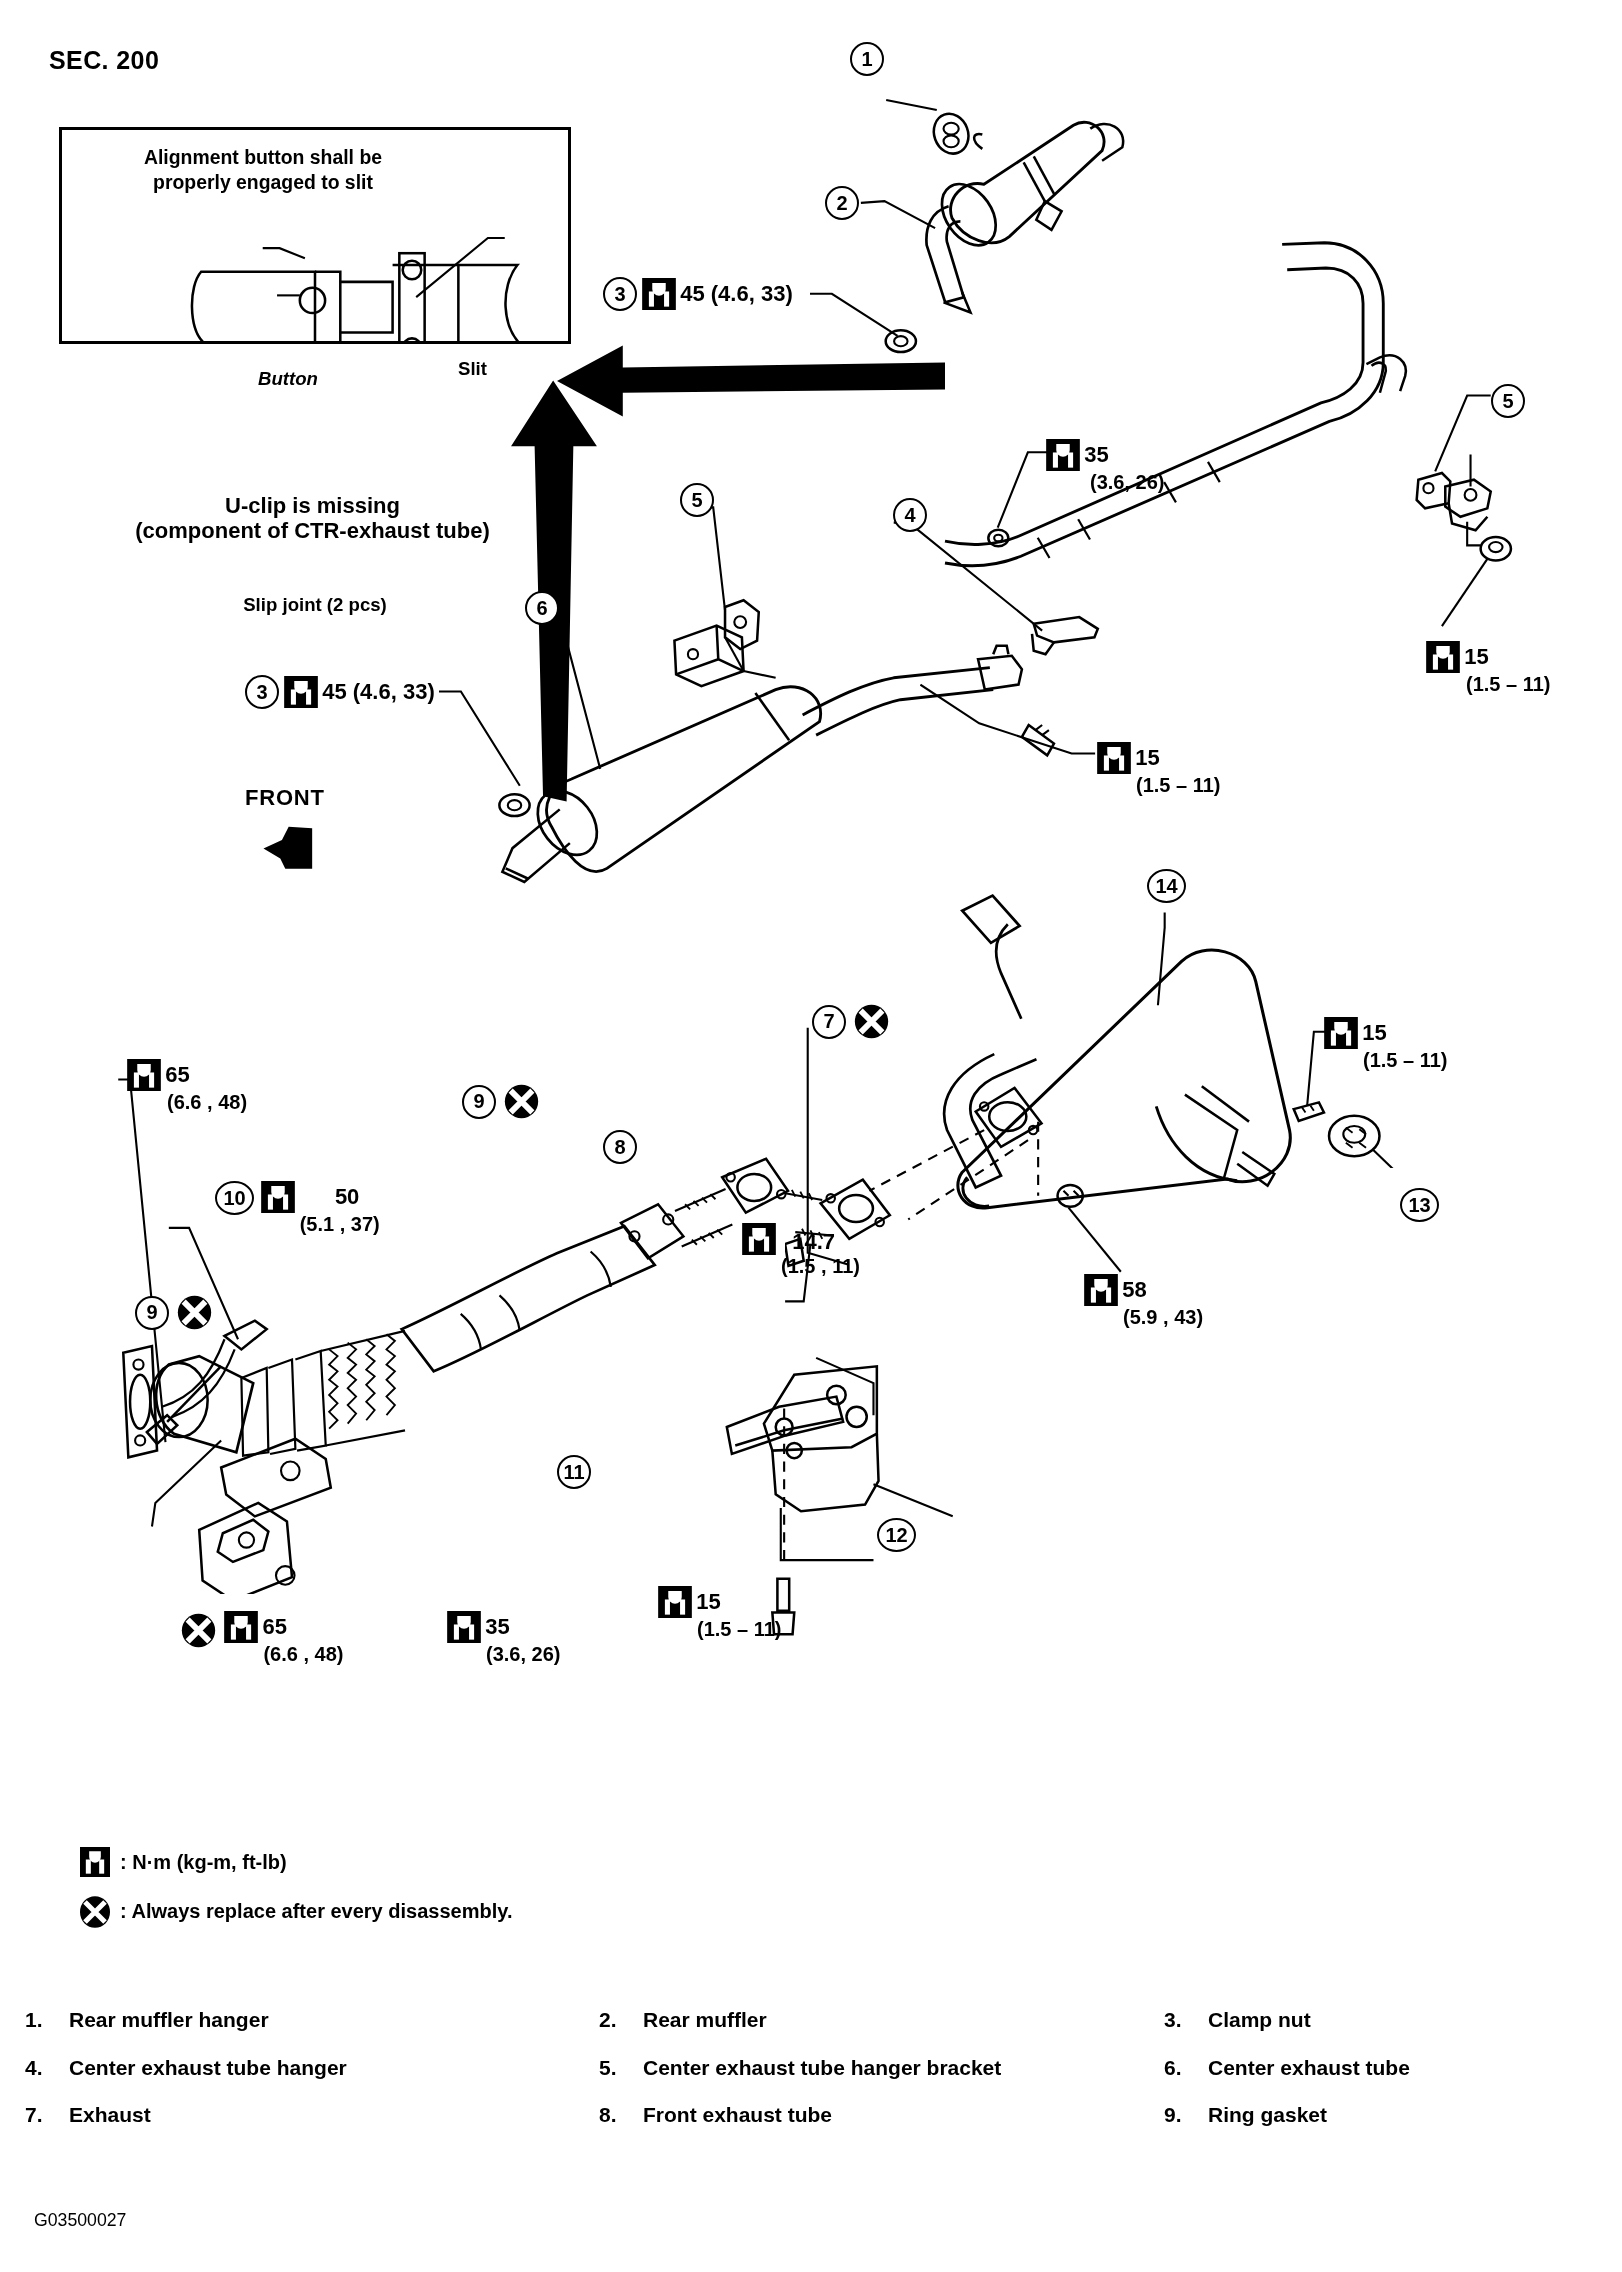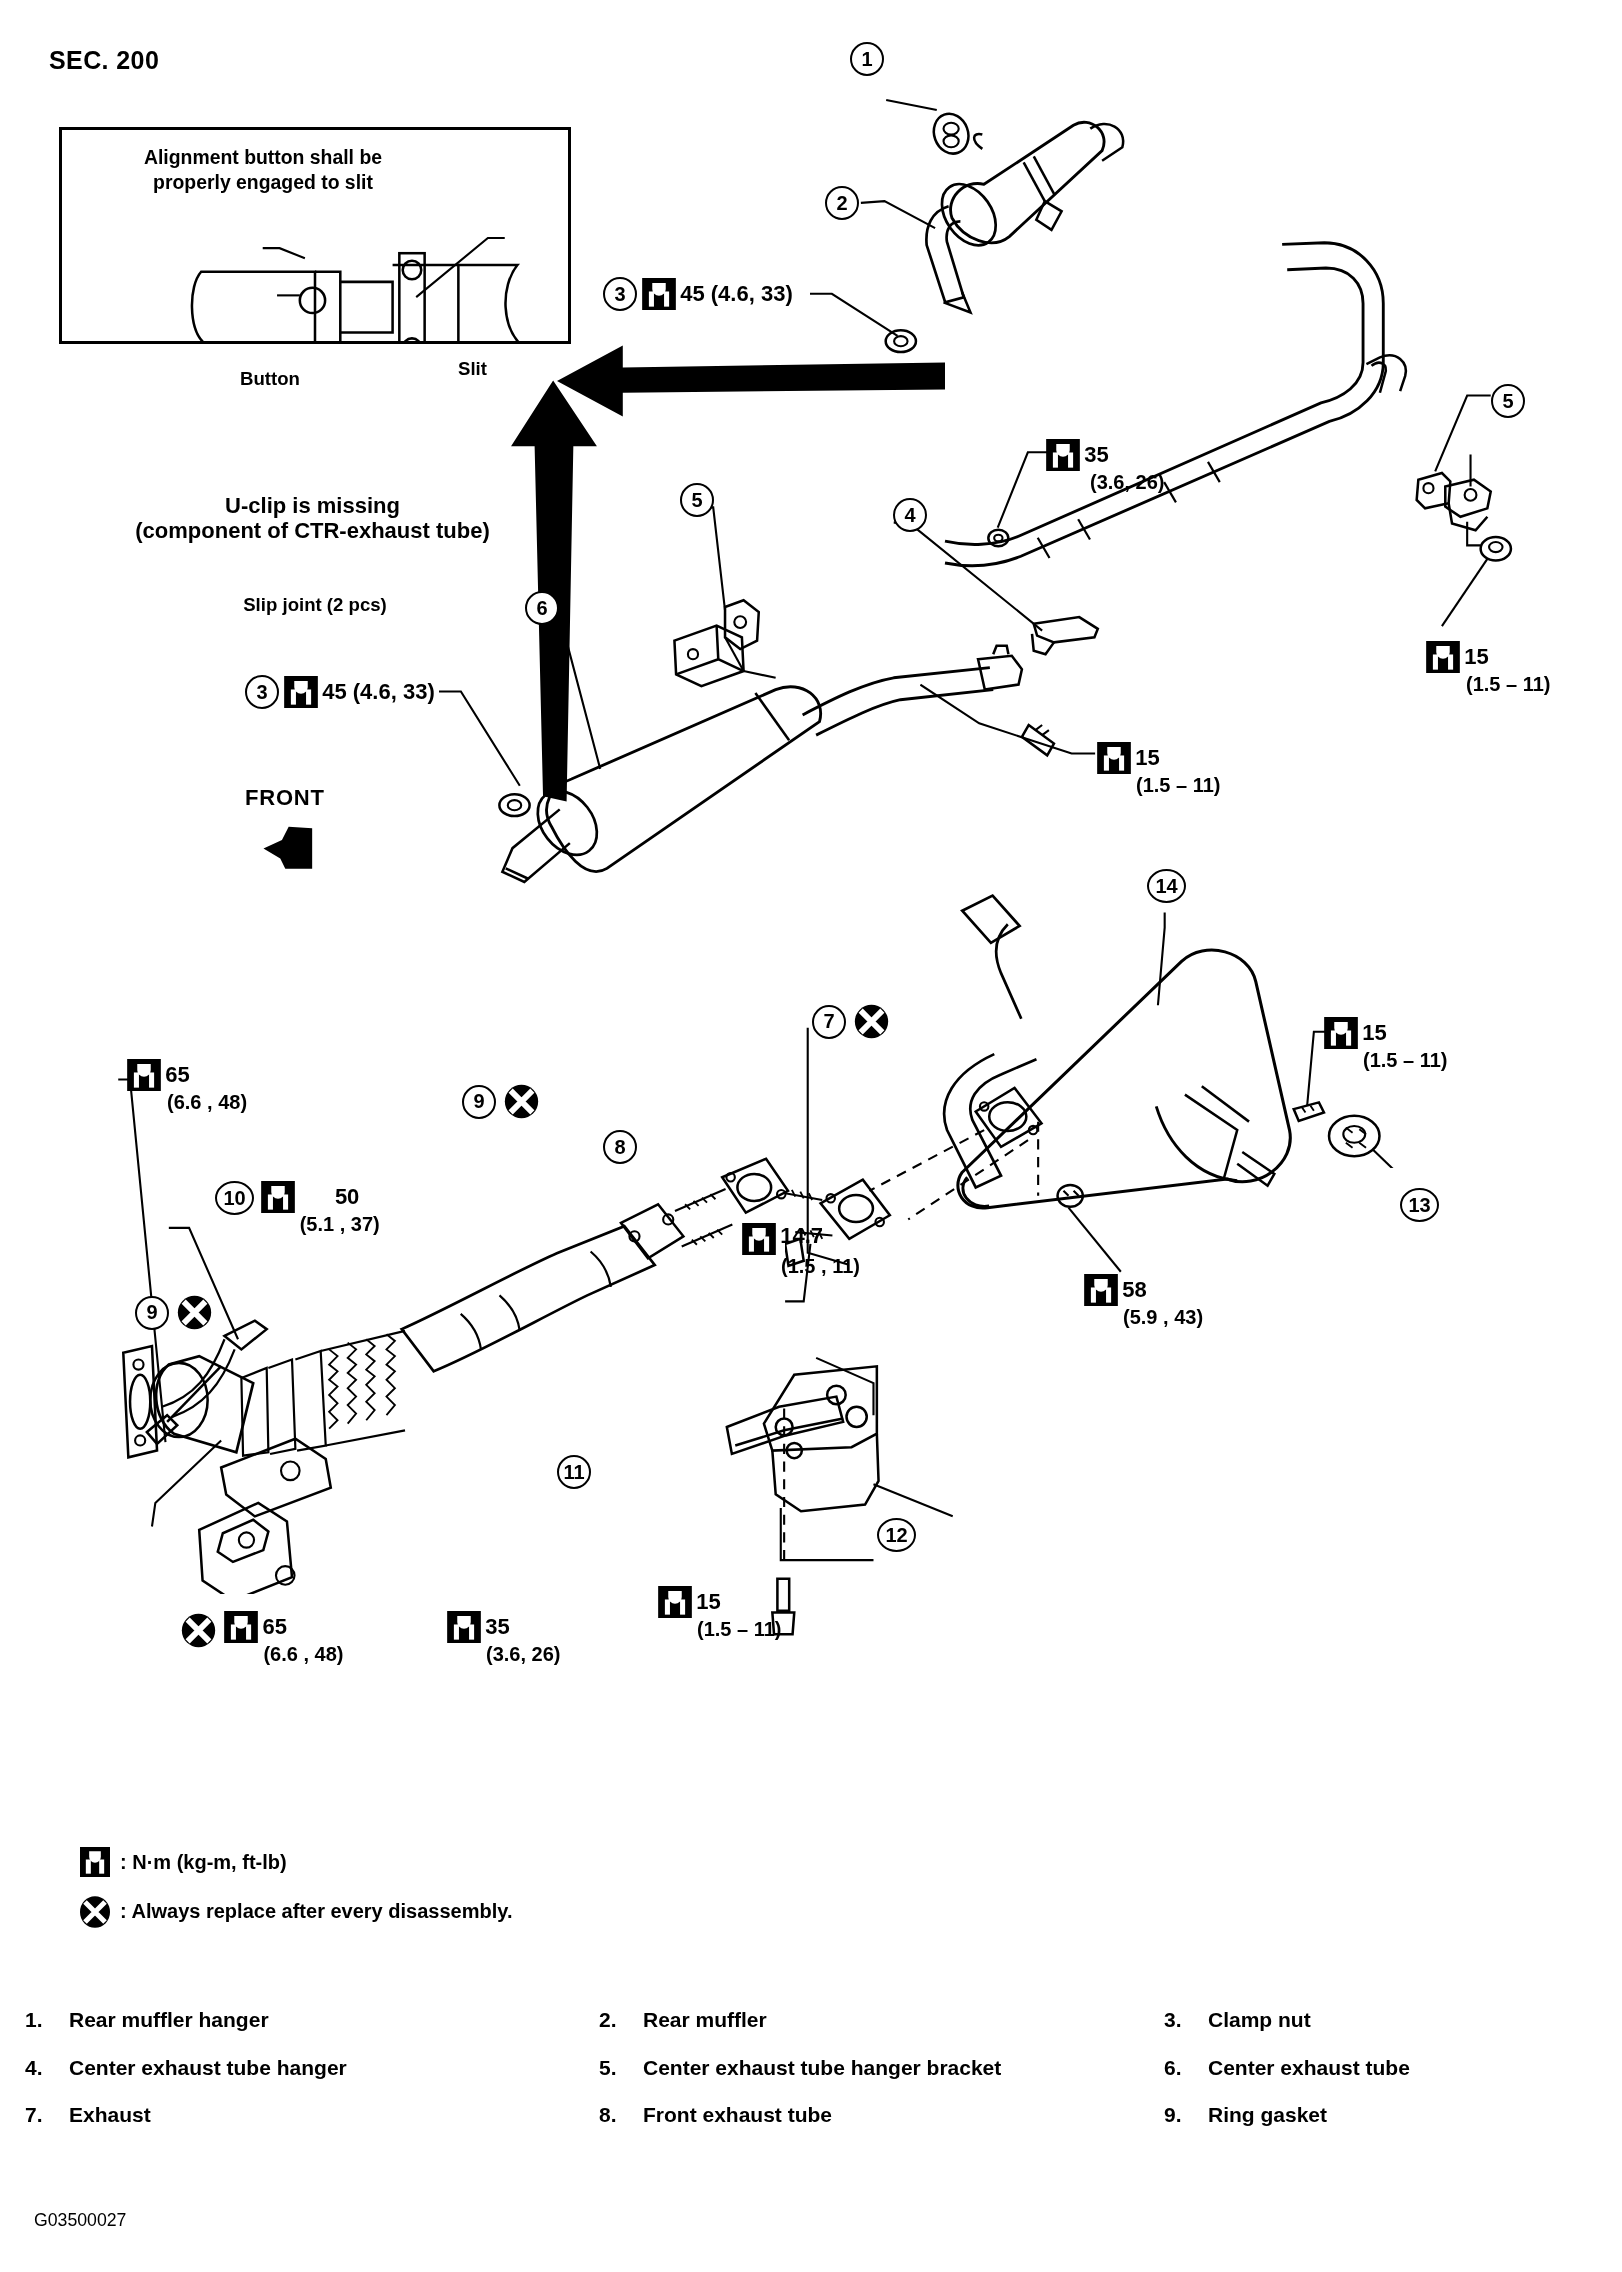--- a/index.html
+++ b/index.html
@@ -5,21 +5,21 @@
   html,body{margin:0;padding:0;background:#fff;}
   body{width:1622px;height:2273px;position:relative;
        font-family:"Liberation Sans",sans-serif;color:#000;
        -webkit-font-smoothing:none;}
   .abs{position:absolute;}
   
   #sec-title{left:49px;top:46px;font-size:25px;font-weight:bold;letter-spacing:0.4px;}
   
   #inset-box{left:59px;top:127px;width:506px;height:211px;border:3.4px solid #000;background:#fff;}
   #inset-note{left:0;top:15px;width:402px;text-align:center;font-size:19.4px;font-weight:bold;line-height:25px;}
-  #inset-label-button{left:178px;top:238px;font-size:18.6px;font-weight:bold;}
+  #inset-label-button{left:196px;top:238px;font-size:18.6px;font-weight:bold;font-style:italic;}
   #inset-label-slit{left:396px;top:228px;font-size:18.6px;font-weight:bold;}
   #inset-label-slipjoint{left:0;top:464px;width:506px;text-align:center;font-size:18.6px;font-weight:bold;}
   #inset-caption{left:34px;top:493px;width:557px;text-align:center;font-size:22px;font-weight:bold;line-height:25px;}
   
   .torque-num{font-size:22px;font-weight:bold;white-space:nowrap;}
   .torque-sub{font-size:20px;font-weight:bold;white-space:nowrap;}
   .callout{width:34px;height:34px;border:2.5px solid #000;border-radius:50%;
            display:flex;align-items:center;justify-content:center;
            font-size:20px;font-weight:bold;background:#fff;box-sizing:border-box;}
   .callout.wide{width:39px;}
@@ -461,21 +461,21 @@
   <circle class="ln" stroke-width="2.5" cx="112" cy="58" r="5" fill="#fff"></circle>
   <path class="ln" stroke-width="2.6" d="M0 24 L44 32"></path>
   <path class="ln" stroke-width="2.6" d="M12 70 L56 74"></path>
   <path class="ln" stroke-width="2.2" d="M8 20 l4 8 M18 22 l4 8 M28 24 l4 8"></path>
   <path class="ln" stroke-width="2.2" d="M20 66 l4 8 M30 68 l4 8 M40 70 l4 8"></path>
   <path class="ln" stroke-width="3" d="M0 84 L18 78 L22 104 L4 110 Z"></path>
   <path class="ln" stroke-width="2.5" d="M30 84 L22 152 L0 152"></path>
 </svg>
 
 <div class="abs" style="left:742px;top:1223px">
-  <div style="display:flex;align-items:flex-start;">
+  <div style="display:flex;align-items:flex-end;gap:12px;">
     <svg width="34" height="32" viewBox="0 0 40 38">
       <rect x="0" y="0" width="40" height="38" fill="#000"></rect>
       <path d="M12 6 h16 v7 a8 8 0 0 1 -16 0 Z" fill="#fff"></path>
       <rect x="8" y="16" width="6" height="18" fill="#fff"></rect>
       <rect x="26" y="16" width="6" height="18" fill="#fff"></rect>
     </svg>
     <div class="torque-num" style="margin-left:4.2px">14.7</div>
   </div>
   <div class="torque-sub" style="margin-left:39px">(1.5 , 11)</div>
 </div>

